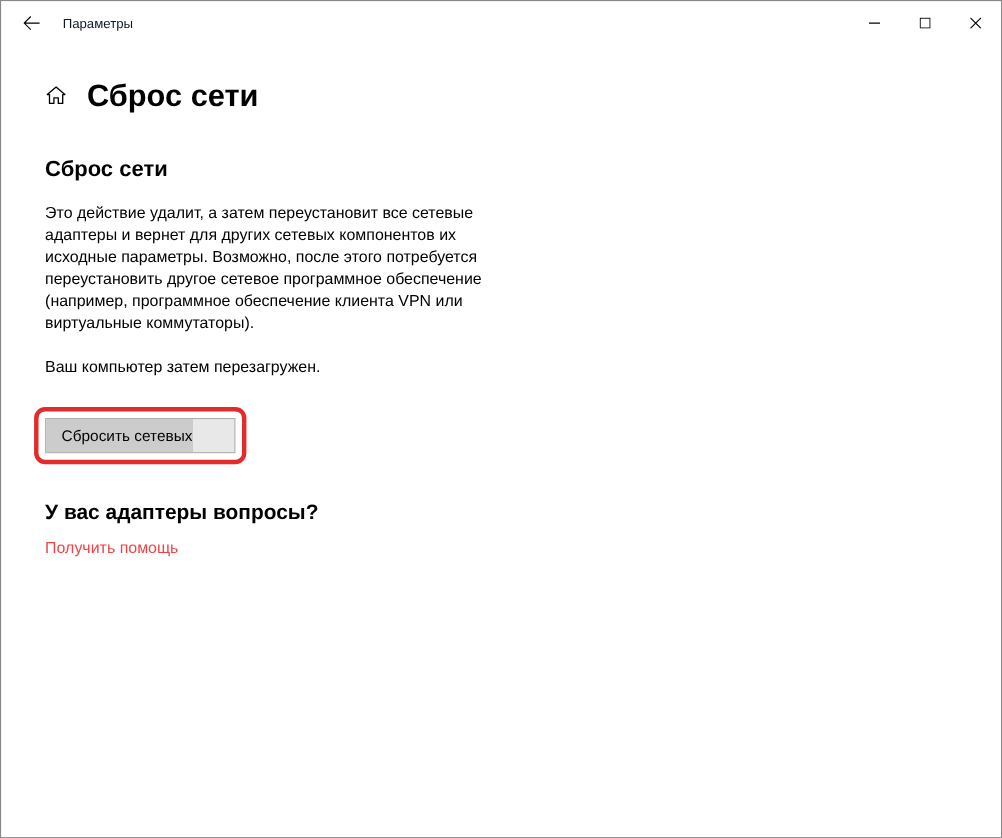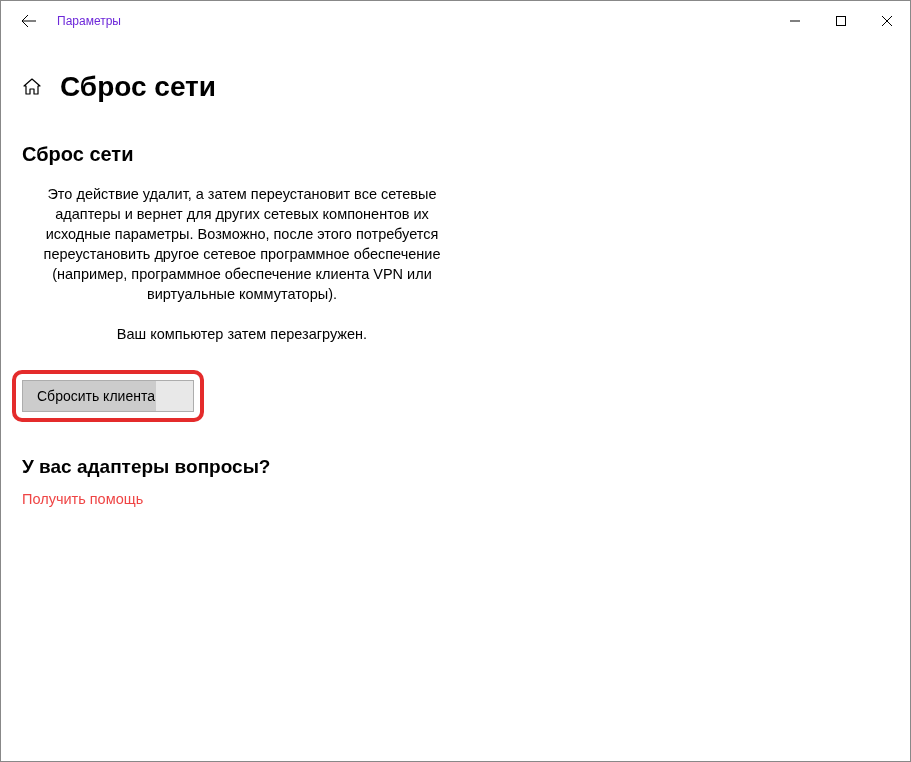--- a/index.html
+++ b/index.html
@@ -23,39 +23,39 @@
       width: 32px;
       height: 32px;
       display: flex;
       align-items: center;
       justify-content: center;
       cursor: pointer;
     }
     .titlebar .title {
       margin-left: 12px;
       font-size: 12px;
-      color: #6d28d9;
+      color: #0f172a;
     }
     .window-controls {
       position: absolute;
       right: 0;
       top: 0;
       display: flex;
       height: 40px;
     }
     .win-btn {
       width: 46px;
       height: 40px;
       display: flex;
       align-items: center;
       justify-content: center;
       cursor: pointer;
     }
     .content {
-      padding: 30px 40px 20px 21px;
+      padding: 30px 40px 20px 40px;
       max-width: 640px;
     }
     .page-header {
       display: flex;
       align-items: center;
       gap: 18px;
       margin-bottom: 40px;
     }
     .home-icon-wrap {
       display: flex;
@@ -72,21 +72,20 @@
       font-size: 20px;
       font-weight: 600;
       margin-bottom: 18px;
     }
     .body-text {
       font-size: 14.5px;
       line-height: 1.38;
       color: #000;
       margin-bottom: 20px;
       max-width: 440px;
-      text-align: center;
     }
     .body-text.short {
       margin-bottom: 26px;
     }
     .reset-btn-highlight {
       display: inline-block;
       border: 4px solid #E42B2B;
       border-radius: 10px;
       padding: 6px;
       margin-bottom: 34px;
@@ -154,19 +153,19 @@
     <h1 class="page-title">Сброс сети</h1>
   </div>
 
   <h2 class="section-sub">Сброс сети</h2>
 
   <p class="body-text">Это действие удалит, а затем переустановит все сетевые адаптеры и вернет для других сетевых компонентов их исходные параметры. Возможно, после этого потребуется переустановить другое сетевое программное обеспечение (например, программное обеспечение клиента VPN или виртуальные коммутаторы).</p>
 
   <p class="body-text short">Ваш компьютер затем перезагружен.</p>
 
   <div class="reset-btn-highlight">
-    <button class="reset-btn">Сбросить клиента</button>
+    <button class="reset-btn">Сбросить сетевых</button>
   </div>
 
   <h3 class="questions-heading">У вас адаптеры вопросы?</h3>
   <a class="help-link">Получить помощь</a>
 
 </div>
 
 </body></html>

